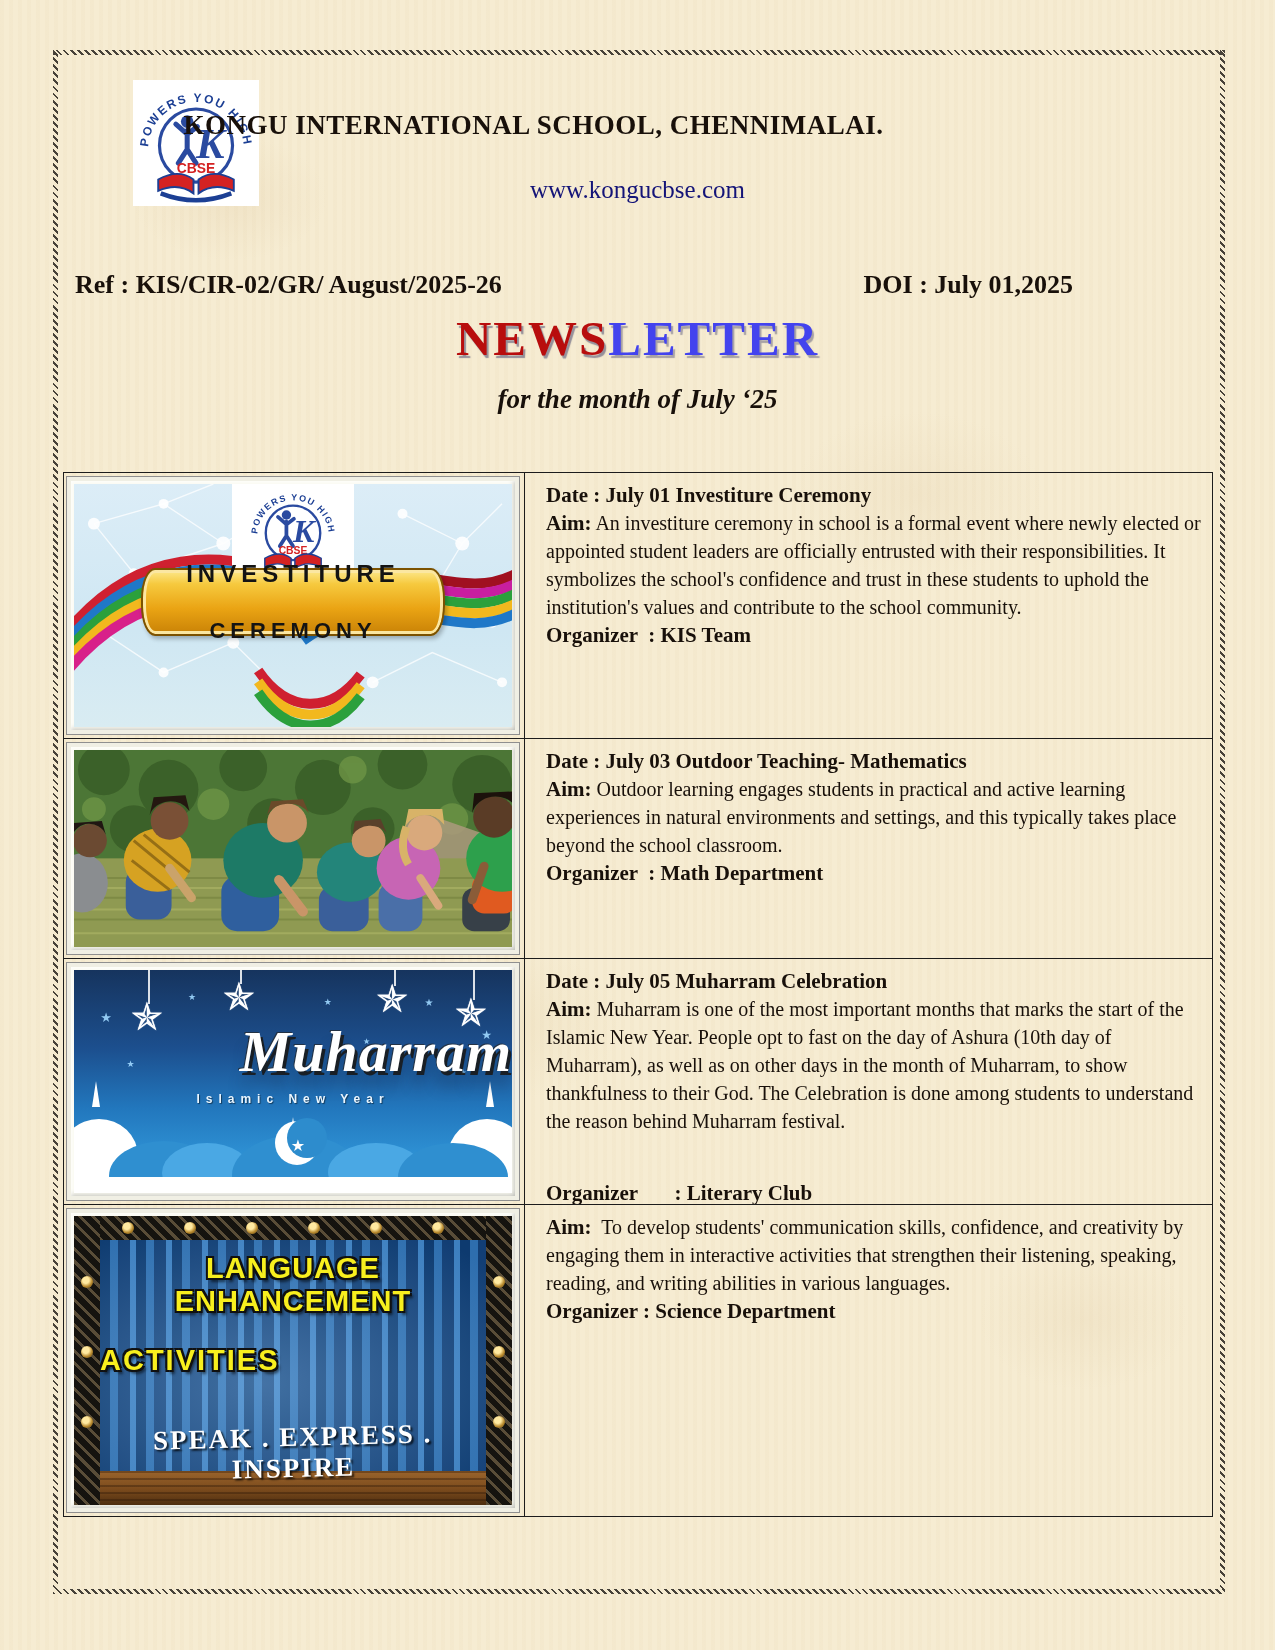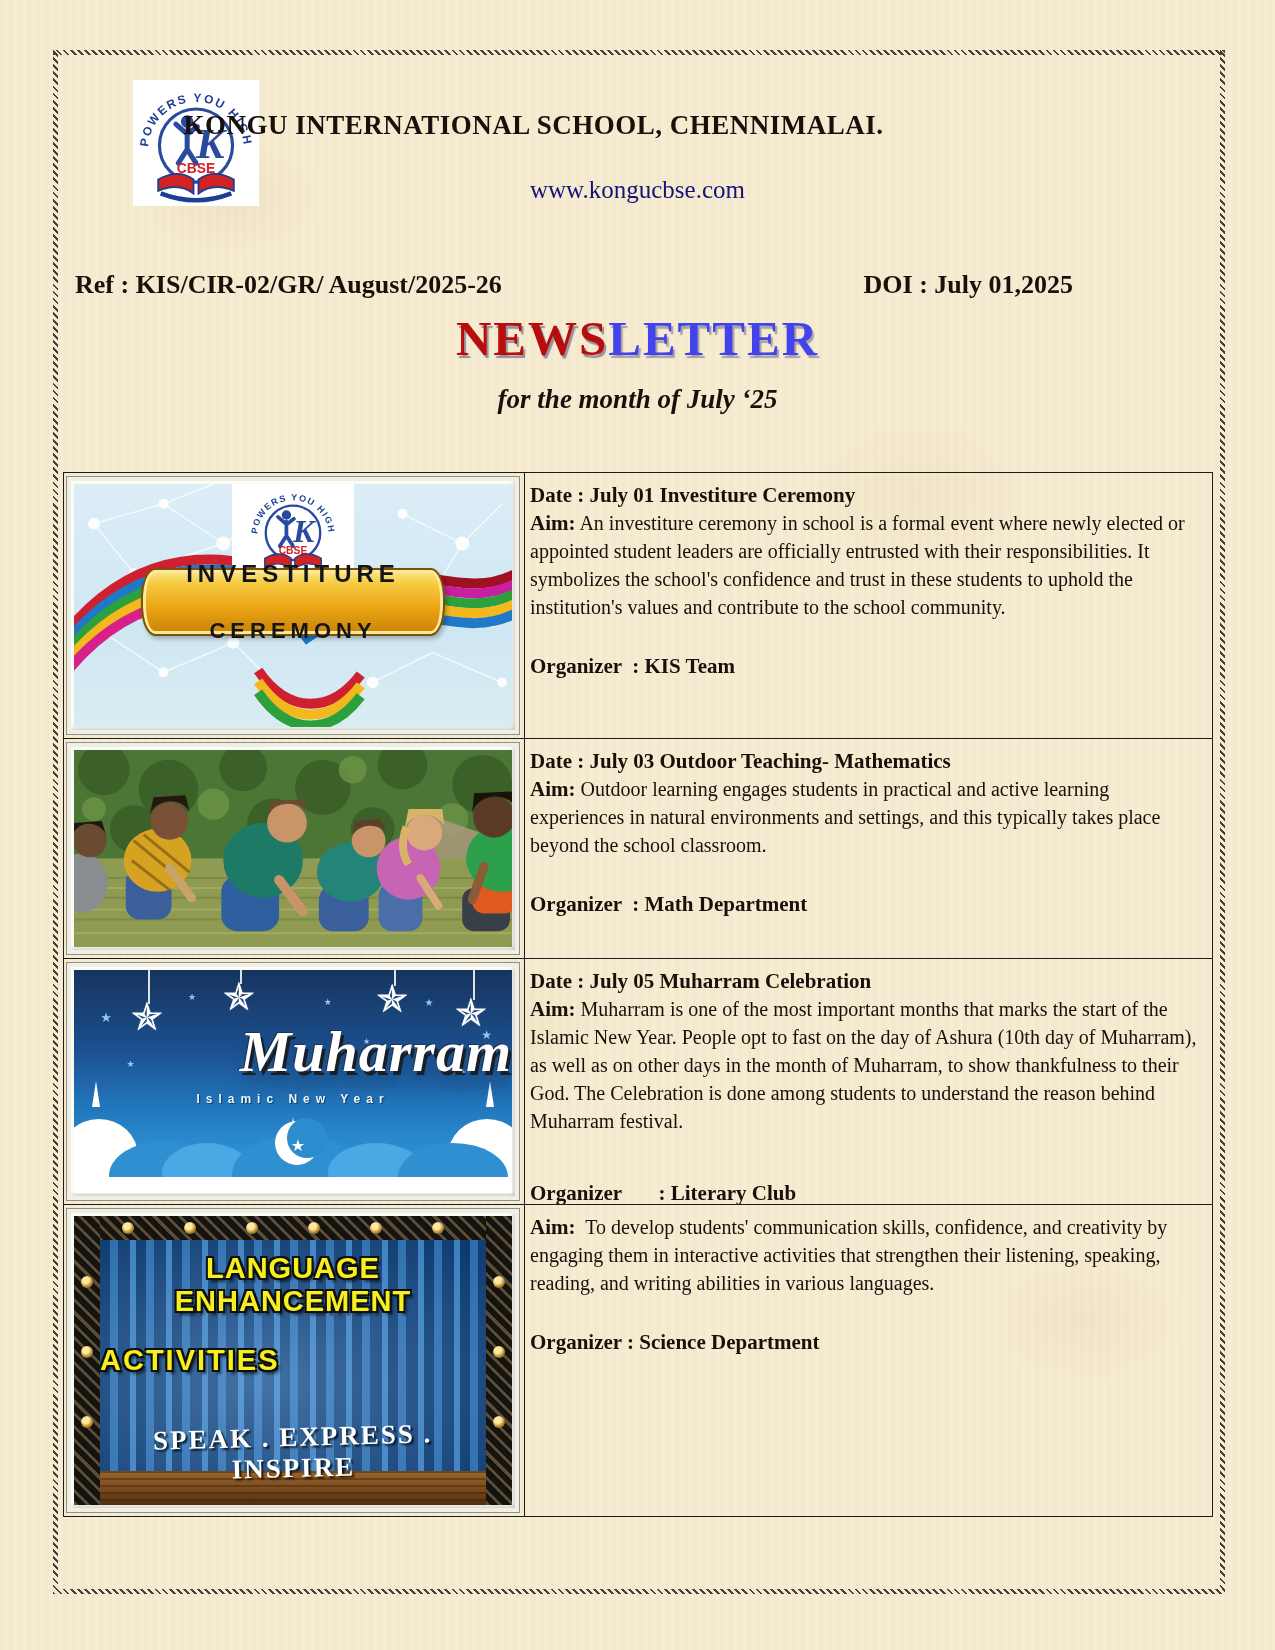--- a/index.html
+++ b/index.html
@@ -32,25 +32,25 @@
 
   
   .events-table{position:absolute;left:63px;top:472px;width:1148px;border:1px solid #1c1c1c;background:transparent;}
   .row{position:relative;box-sizing:border-box;}
   .row + .row{border-top:1px solid #1c1c1c;}
   .r0{height:265px;} .r1{height:220px;} .r2{height:246px;} .r3{height:312px;}
   .imgcell{position:absolute;left:0;top:0;bottom:0;width:461px;border-right:1px solid #1c1c1c;box-sizing:border-box;}
   .frame{position:absolute;left:2px;right:4px;top:3px;bottom:3px;background:#fbfbf3;border:1px solid #8f8f8f;
     box-shadow:inset 0 0 0 4px #f0efe4, inset 4px 4px 5px rgba(255,255,255,.95), inset -4px -4px 6px rgba(0,0,0,.30);}
   .art{position:absolute;inset:7px;overflow:hidden;}
-  .textcell{margin-left:462px;padding:8px 8px 0 4px;color:#18100a;}
+  .textcell{margin-left:462px;padding:8px 8px 0 20px;color:#18100a;}
   .dateline{font-size:21px;font-weight:bold;line-height:28px;white-space:pre-wrap;}
   .aim{font-size:20px;line-height:28px;margin:0;white-space:pre-wrap;}
   .aim b{font-size:21px;}
-  .orgline{font-size:21px;font-weight:bold;line-height:28px;white-space:pre-wrap;margin-top:31px;}
+  .orgline{font-size:21px;font-weight:bold;line-height:28px;white-space:pre-wrap;}
   .org-gap{margin-top:44px;}
 
   
   .inv{background:linear-gradient(180deg,#dcedf7 0%,#cfe7f3 60%,#d9ecf2 100%);}
   .inv svg.net{position:absolute;inset:0;width:100%;height:100%;}
   .inv .mini-logo{position:absolute;left:50%;top:0;transform:translateX(-50%);width:122px;height:94px;background:#fff;z-index:3;}
   .inv .banner{position:absolute;left:50%;top:84px;transform:translateX(-50%);width:300px;height:64px;z-index:4;
     background:linear-gradient(180deg,#fde98e 0%,#f6c93e 22%,#eaa414 60%,#c98206 100%);
     border:2px solid #7c5200;border-radius:14px/30px;box-shadow:inset 0 0 0 3px #fbe7a2,2px 3px 4px rgba(0,0,0,.25);
     display:flex;flex-direction:column;align-items:center;justify-content:center;gap:32px;}

